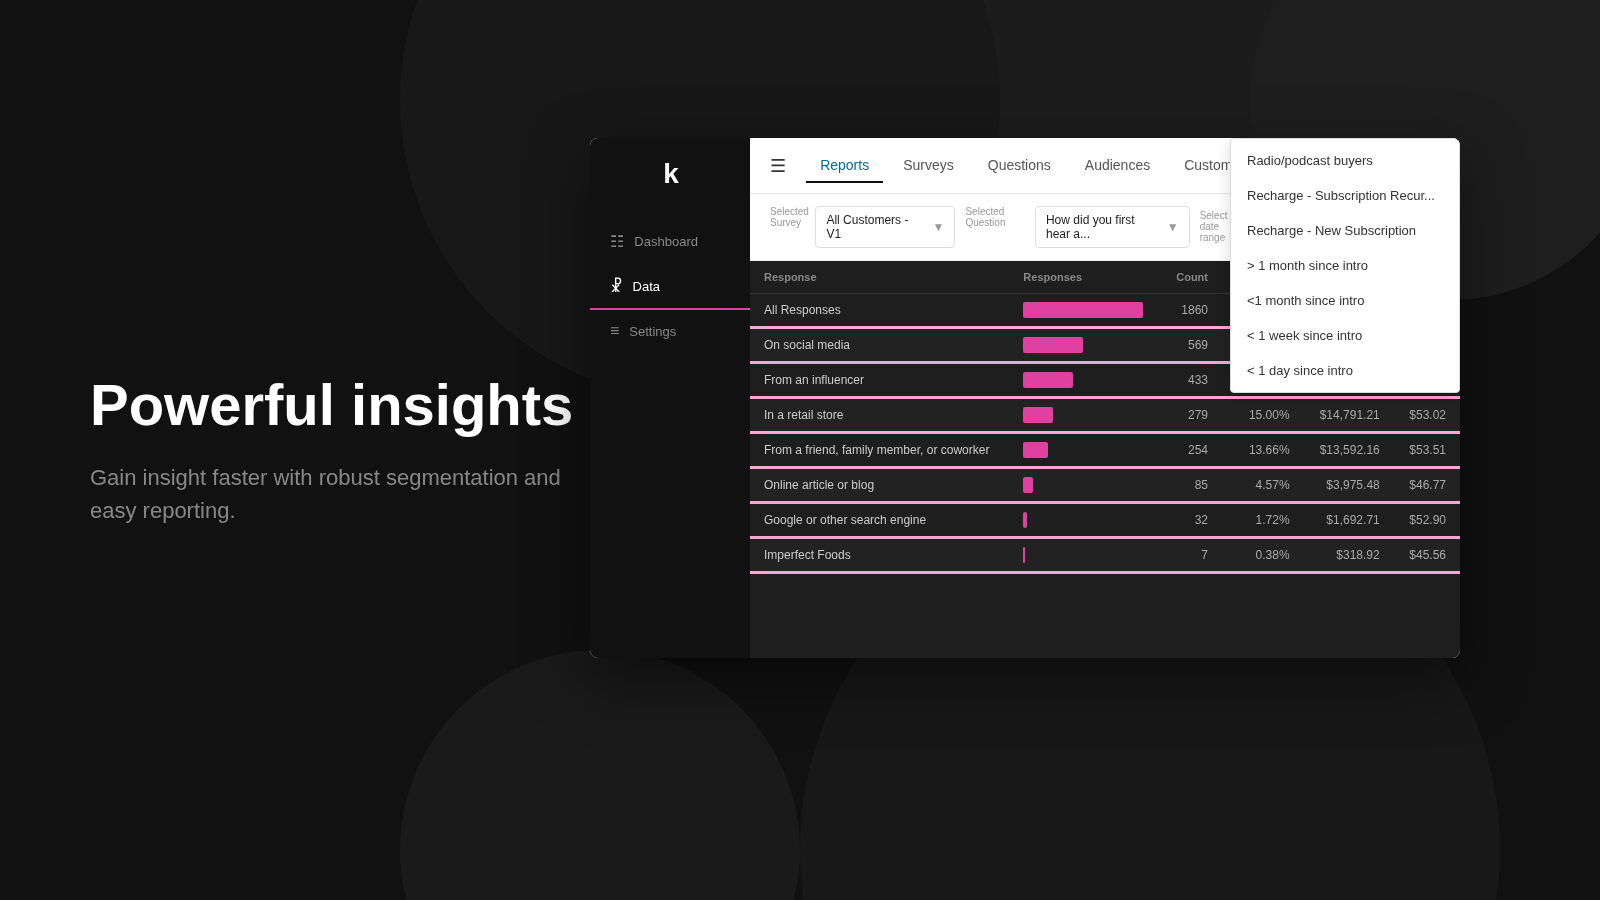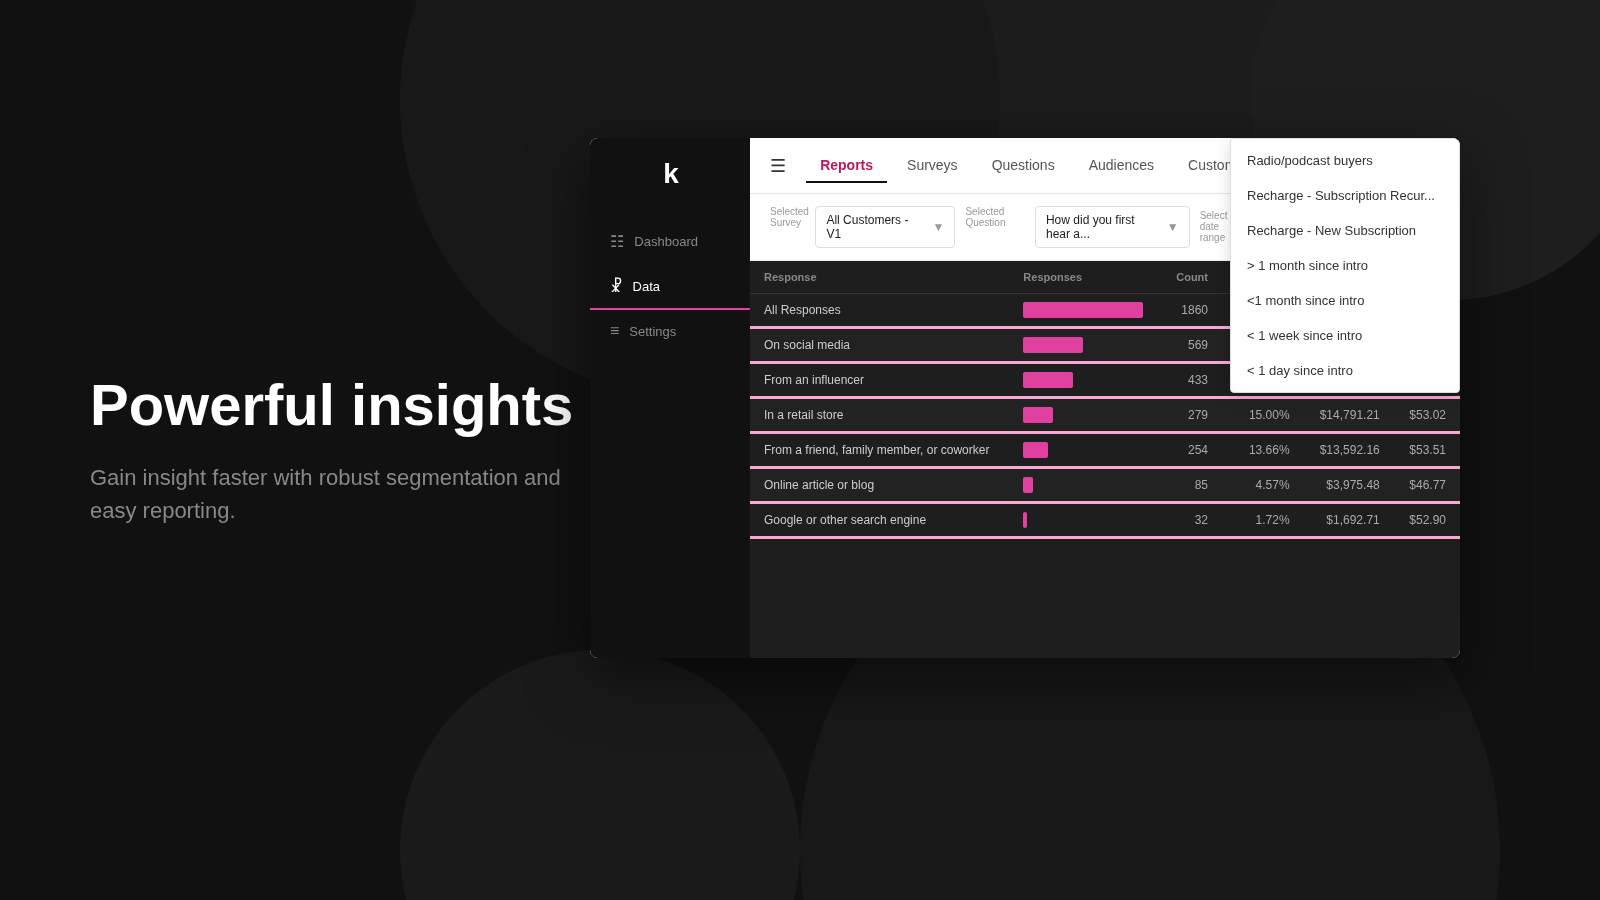--- a/index.html
+++ b/index.html
@@ -138,22 +138,22 @@
     }
     .nav-tab {
       padding: 8px 14px;
       font-size: 14px;
       color: #555;
       cursor: pointer;
       border-bottom: 2px solid transparent;
       white-space: nowrap;
     }
     .nav-tab.active {
-      color: #be185d;
-      font-weight: 700;
+      color: #0369a1;
+      font-weight: 400;
       border-bottom-color: #111;
     }
 
     
     .filters-row {
       display: flex;
       align-items: center;
       padding: 12px 20px;
       gap: 10px;
       background: #ffffff;
@@ -447,18 +447,28 @@
             <tr>
               <td style="font-size: 12px;">Google or other search engine</td>
               <td class="bar-cell">
                 <div class="bar" style="width: 4px;"></div>
               </td>
               <td class="right">32</td>
               <td class="right">1.72%</td>
               <td class="right">$1,692.71</td>
               <td class="right">$52.90</td>
             </tr>
+            <tr>
+              <td style="font-size: 12px;">Imperfect Foods</td>
+              <td class="bar-cell">
+                <div class="bar" style="width: 2px;"></div>
+              </td>
+              <td class="right">7</td>
+              <td class="right">0.38%</td>
+              <td class="right">$318.92</td>
+              <td class="right">$45.56</td>
+            </tr>
           </tbody>
       </table>
     </div>
 
   </div>
 </div>
 
 </body></html>

